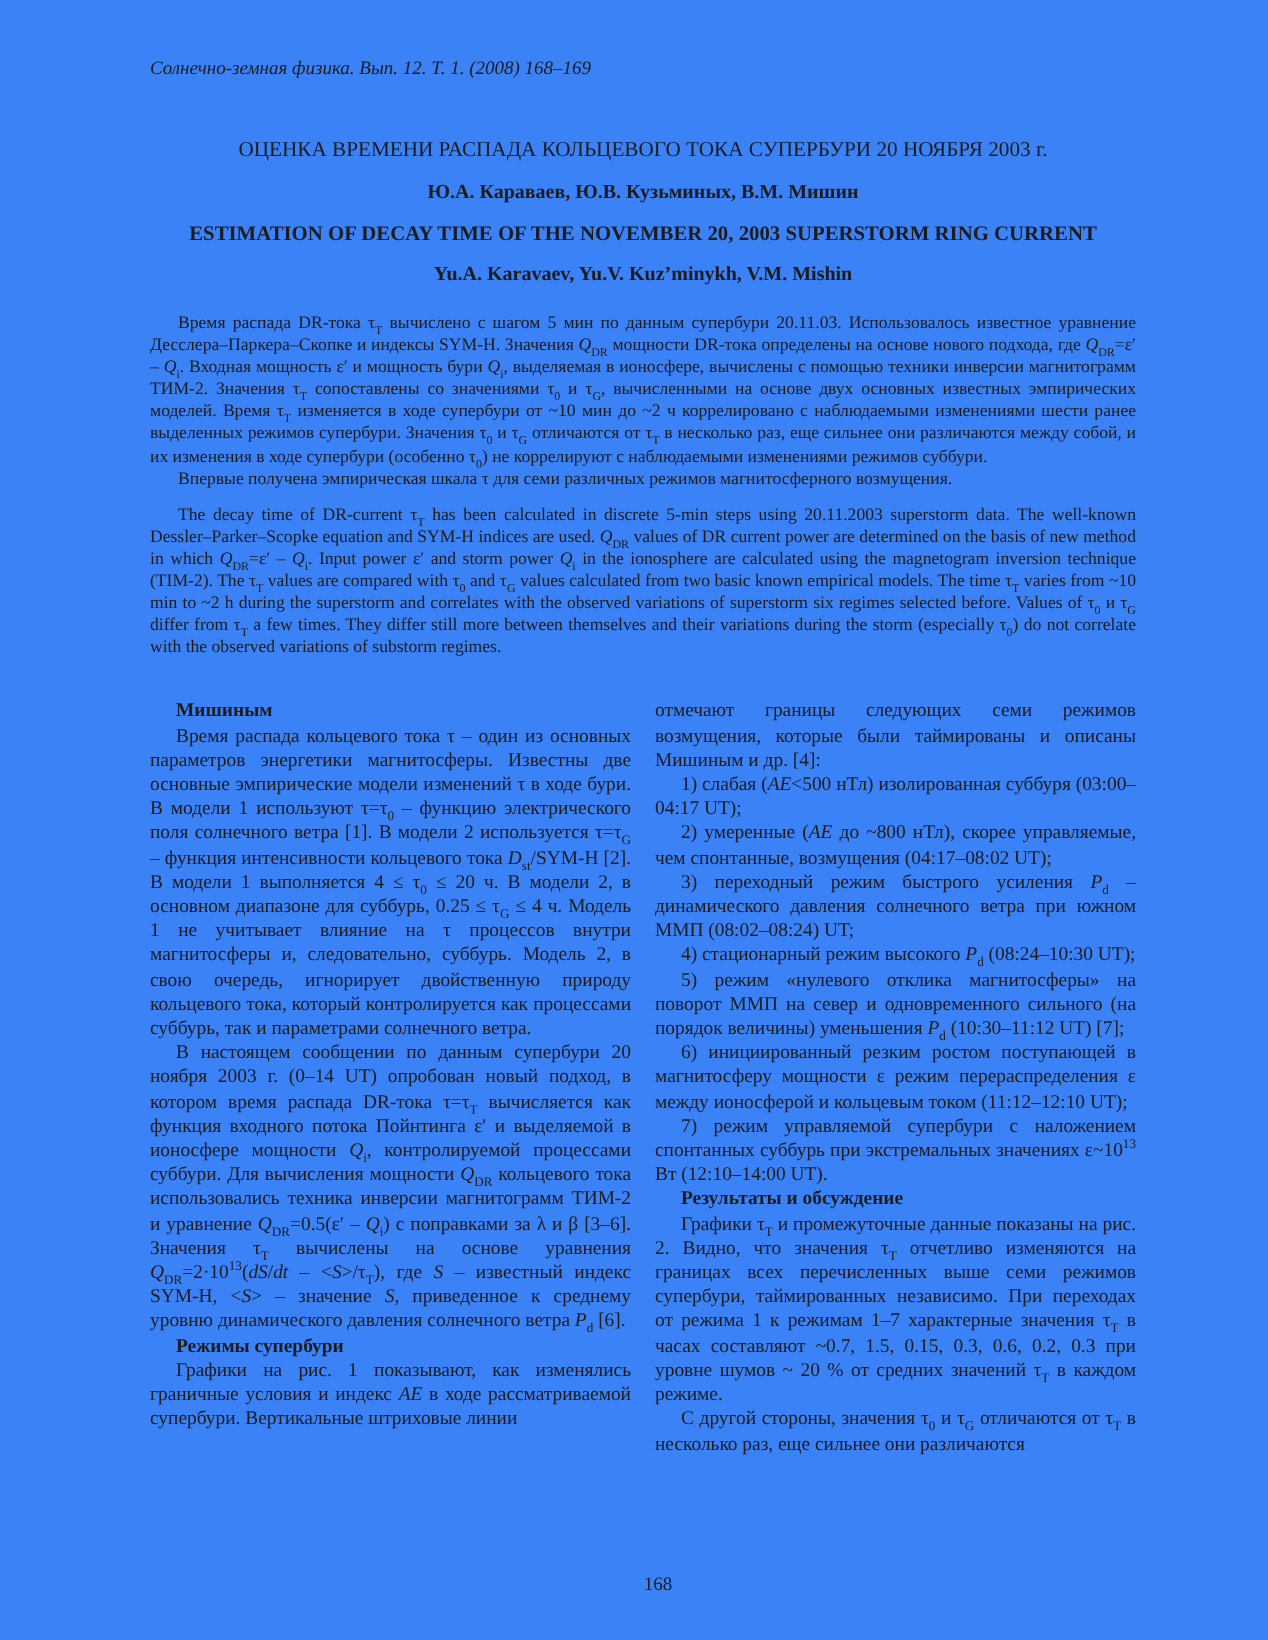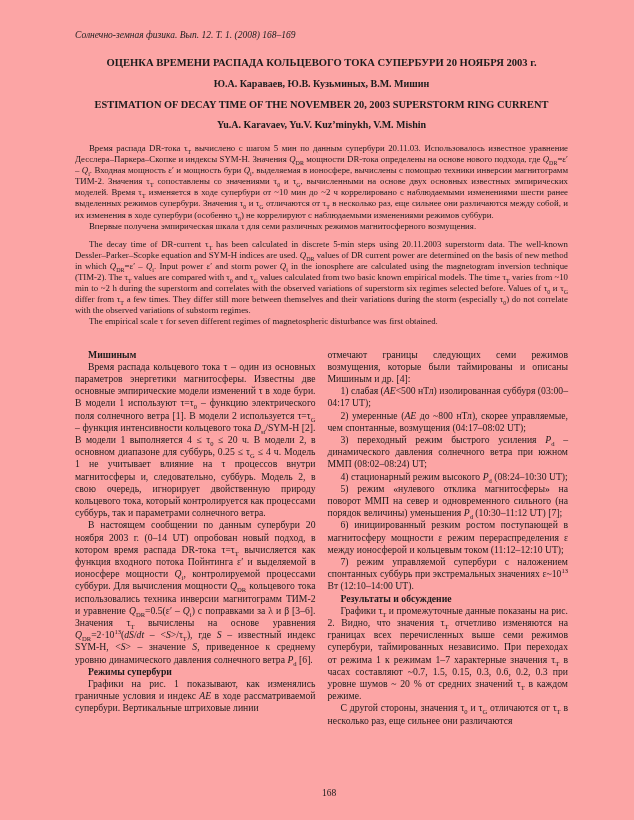--- a/index.html
+++ b/index.html
@@ -13,36 +13,36 @@
     overflow: hidden;
     font-family: "Liberation Serif", "DejaVu Serif", serif;
     color: #1c1c1c;
   }
   .page {
     position: relative;
     width: 634px;
     height: 820px;
     box-sizing: border-box;
     padding: 30px 66px 0 75px;
-    background: #fca5a5;
+    background: #3b82f6;
   }
   .runhead {
     font-style: italic;
     font-size: 9.5px;
     line-height: 10px;
   }
   .udc {
     font-size: 10px;
     line-height: 10px;
     margin-top: 21px;
   }
   .title-ru {
-    margin-top: 17px;
+    margin-top: 30px;
     text-align: center;
-    font-weight: bold;
+    font-weight: normal;
     font-size: 10.6px;
     line-height: 12px;
   }
   .authors-ru {
     margin-top: 9px;
     text-align: center;
     font-weight: bold;
     font-size: 10px;
     line-height: 11px;
   }
@@ -128,21 +128,20 @@
 
   <div class="authors-en">Yu.A. Karavaev, Yu.V. Kuz’minykh, V.M. Mishin</div>
 
   <div class="abstract ru">
     <p>Время распада DR-тока τ<sub>Т</sub> вычислено с шагом 5 мин по данным супербури 20.11.03. Использовалось известное уравнение Десслера–Паркера–Скопке и индексы SYM-H. Значения <i>Q</i><sub>DR</sub> мощности DR-тока определены на основе нового подхода, где <i>Q</i><sub>DR</sub>=ε′ – <i>Q</i><sub>i</sub>. Входная мощность ε′ и мощность бури <i>Q</i><sub>i</sub>, выделяемая в ионосфере, вычислены с помощью техники инверсии магнитограмм ТИМ-2. Значения τ<sub>Т</sub> сопоставлены со значениями τ<sub>0</sub> и τ<sub>G</sub>, вычисленными на основе двух основных известных эмпирических моделей. Время τ<sub>Т</sub> изменяется в ходе супербури от ~10 мин до ~2 ч коррелировано с наблюдаемыми изменениями шести ранее выделенных режимов супербури. Значения τ<sub>0</sub> и τ<sub>G</sub> отличаются от τ<sub>Т</sub> в несколько раз, еще сильнее они различаются между собой, и их изменения в ходе супербури (особенно τ<sub>0</sub>) не коррелируют с наблюдаемыми изменениями режимов суббури.</p>
     <p>Впервые получена эмпирическая шкала τ для семи различных режимов магнитосферного возмущения.</p>
   </div>
 
   <div class="abstract en">
     <p>The decay time of DR-current τ<sub>T</sub> has been calculated in discrete 5-min steps using 20.11.2003 superstorm data. The well-known Dessler–Parker–Scopke equation and SYM-H indices are used. <i>Q</i><sub>DR</sub> values of DR current power are determined on the basis of new method in which <i>Q</i><sub>DR</sub>=ε′ – <i>Q</i><sub>i</sub>. Input power ε′ and storm power <i>Q</i><sub>i</sub> in the ionosphere are calculated using the magnetogram inversion technique (TIM-2). The τ<sub>T</sub> values are compared with τ<sub>0</sub> and τ<sub>G</sub> values calculated from two basic known empirical models. The time τ<sub>T</sub> varies from ~10 min to ~2 h during the superstorm and correlates with the observed variations of superstorm six regimes selected before. Values of τ<sub>0</sub> и τ<sub>G</sub> differ from τ<sub>T</sub> a few times. They differ still more between themselves and their variations during the storm (especially τ<sub>0</sub>) do not correlate with the observed variations of substorm regimes.</p>
-    <p>The empirical scale τ for seven different regimes of magnetospheric disturbance was first obtained.</p>
   </div>
 
   <div class="cols">
 
     <div class="col">
       <div class="sec-head">Мишиным</div>
       <p>Время распада кольцевого тока τ – один из основных параметров энергетики магнитосферы. Известны две основные эмпирические модели изменений τ в ходе бури. В модели 1 используют τ=τ<sub>0</sub> – функцию электрического поля солнечного ветра [1]. В модели 2 используется τ=τ<sub>G</sub> – функция интенсивности кольцевого тока <i>D</i><sub>st</sub>/SYM-H [2]. В модели 1 выполняется 4 ≤ τ<sub>0</sub> ≤ 20 ч. В модели 2, в основном диапазоне для суббурь, 0.25 ≤ τ<sub>G</sub> ≤ 4 ч. Модель 1 не учитывает влияние на τ процессов внутри магнитосферы и, следовательно, суббурь. Модель 2, в свою очередь, игнорирует двойственную природу кольцевого тока, который контролируется как процессами суббурь, так и параметрами солнечного ветра.</p>
       <p>В настоящем сообщении по данным супербури 20 ноября 2003 г. (0–14 UT) опробован новый подход, в котором время распада DR-тока τ=τ<sub>Т</sub> вычисляется как функция входного потока Пойнтинга ε′ и выделяемой в ионосфере мощности <i>Q</i><sub>i</sub>, контролируемой процессами суббури. Для вычисления мощности <i>Q</i><sub>DR</sub> кольцевого тока использовались техника инверсии магнитограмм ТИМ-2 и уравнение <i>Q</i><sub>DR</sub>=0.5(ε′ – <i>Q</i><sub>i</sub>) с поправками за λ и β [3–6]. Значения τ<sub>Т</sub> вычислены на основе уравнения <i>Q</i><sub>DR</sub>=2·10<sup>13</sup>(<i>dS</i>/<i>dt</i> – &lt;<i>S</i>&gt;/τ<sub>Т</sub>), где <i>S</i> – известный индекс SYM-H, &lt;<i>S</i>&gt; – значение <i>S</i>, приведенное к среднему уровню динамического давления солнечного ветра <i>P</i><sub>d</sub> [6].</p>
       <div class="sec-head sec-gap">Режимы супербури</div>
       <p>Графики на рис. 1 показывают, как изменялись граничные условия и индекс <i>AE</i> в ходе рассматриваемой супербури. Вертикальные штриховые линии</p>

